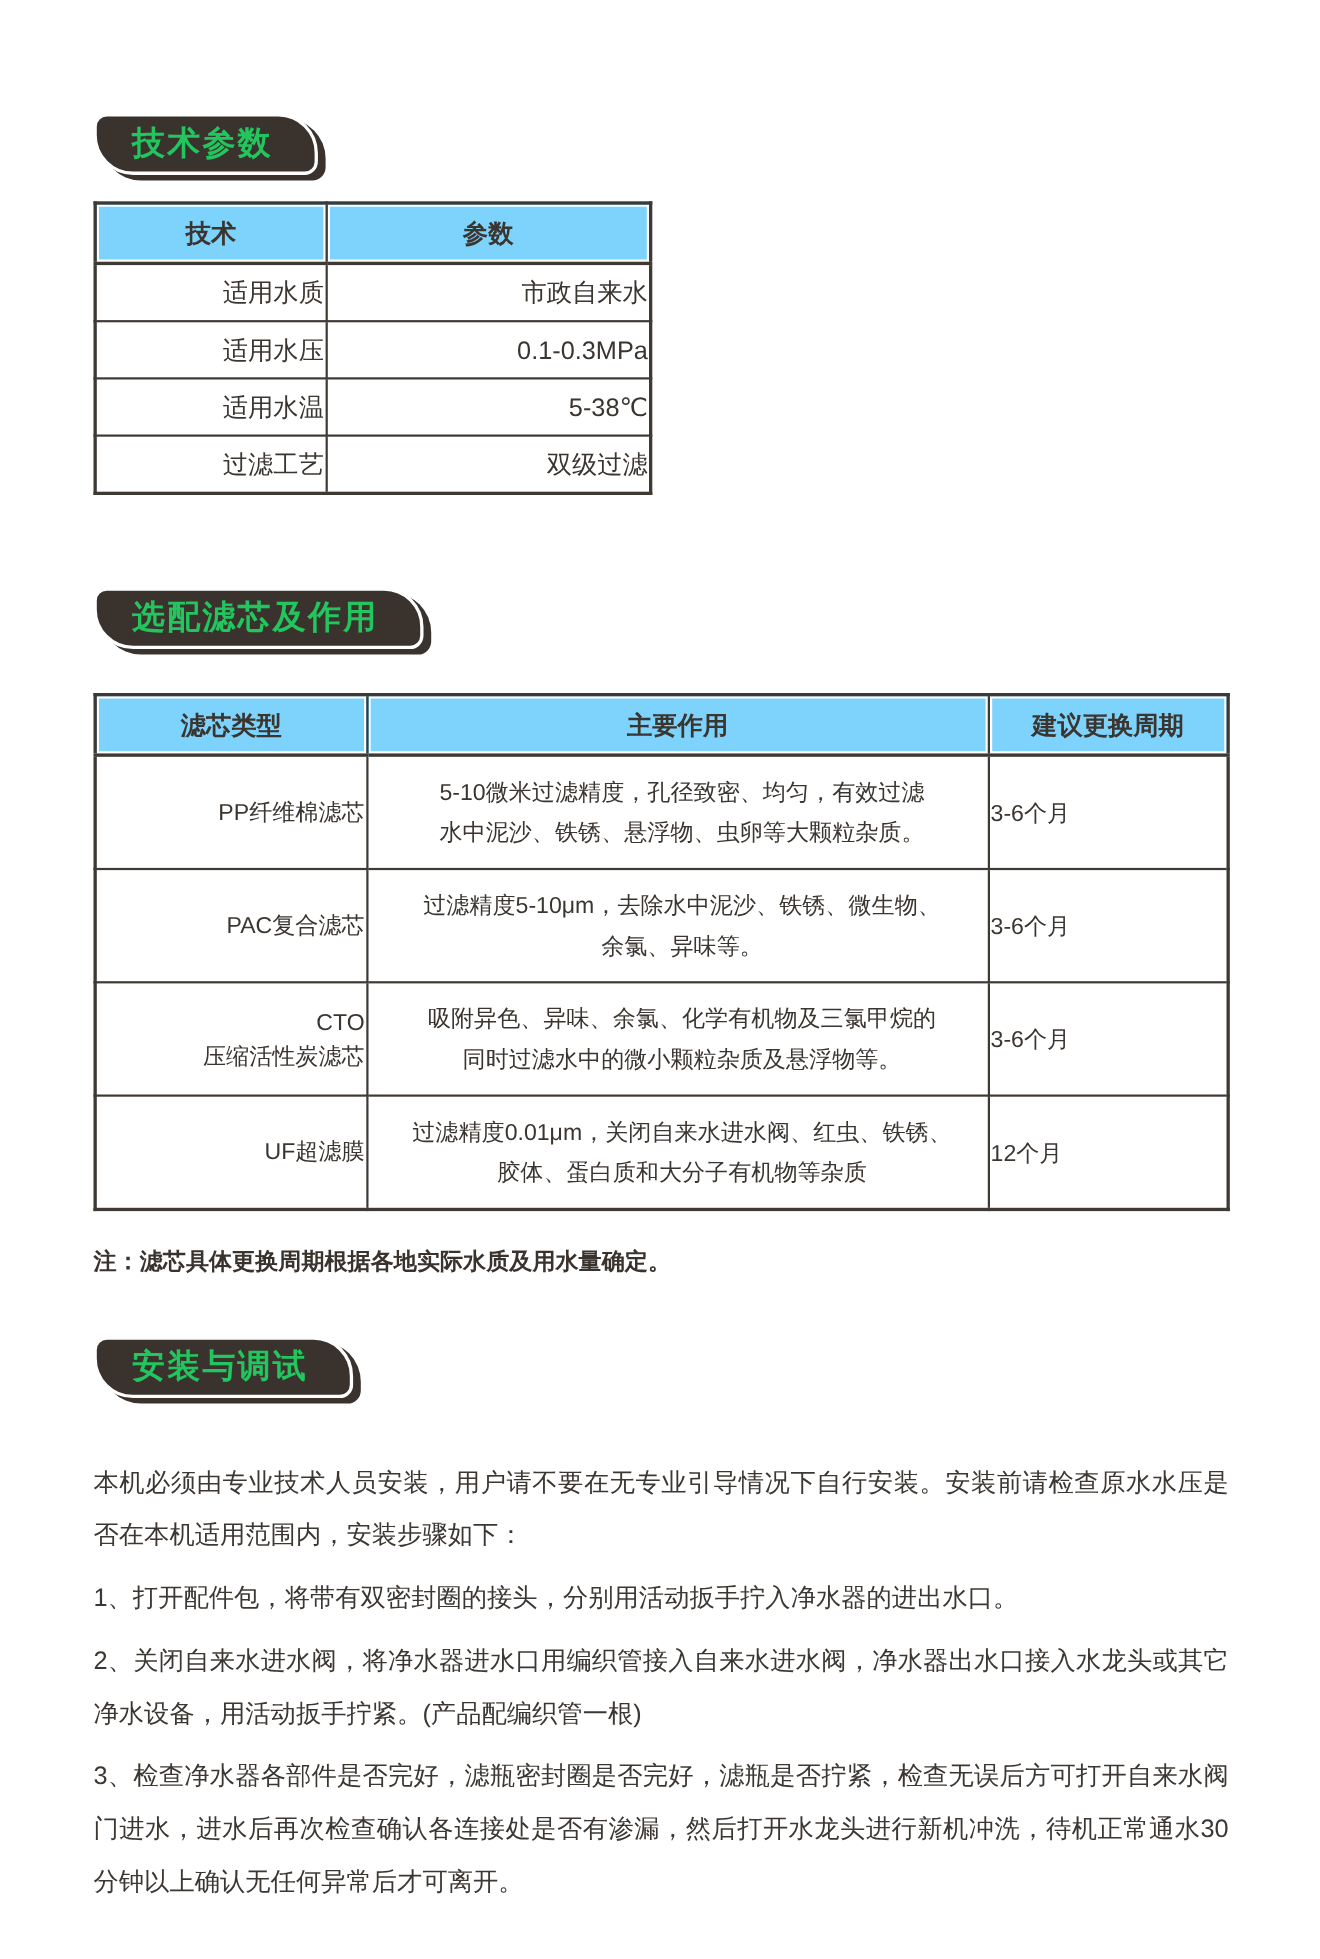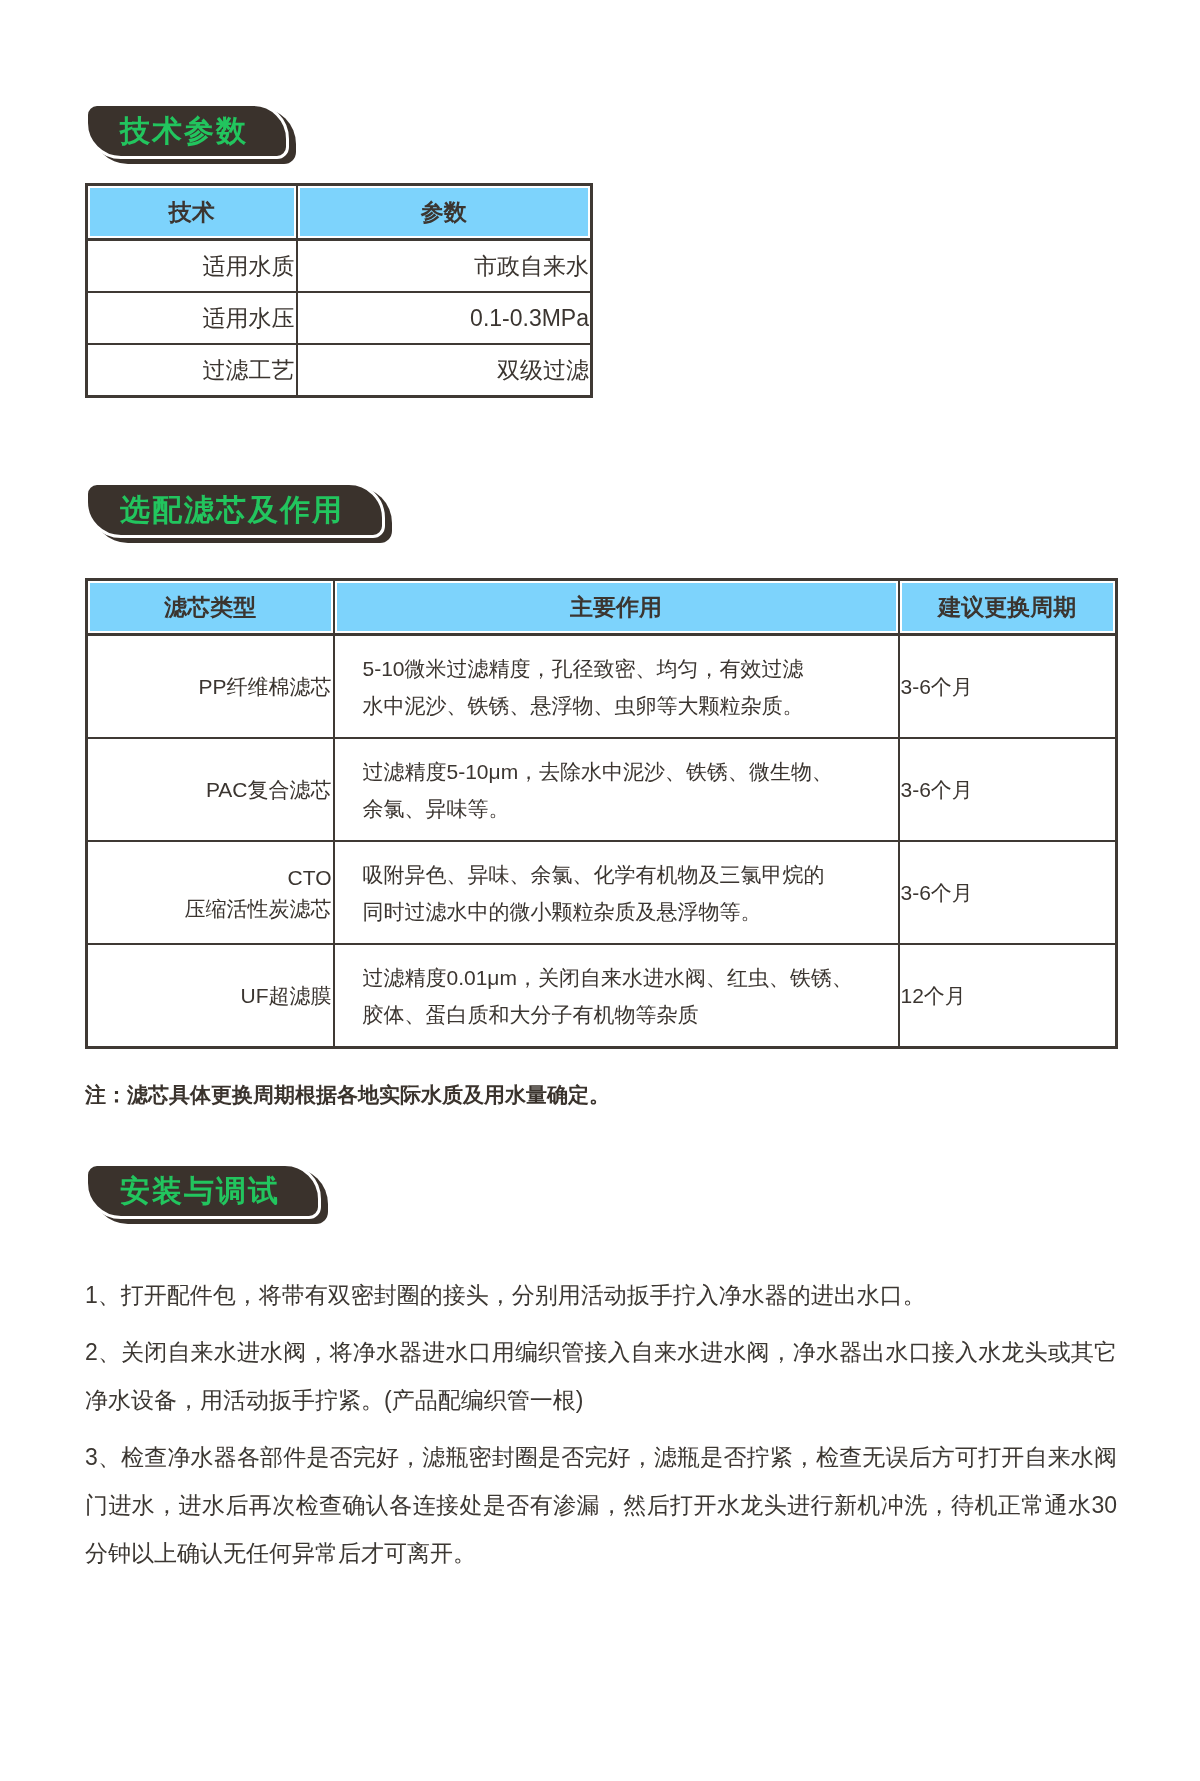--- a/index.html
+++ b/index.html
@@ -48,21 +48,21 @@
   .t1 col.c1 { width:210px; }
   .t1 col.c2 { width:295px; }
 
   .t2 { width:1030px; margin-top:40px;padding-left:12px; }
   .t2 th { height:50px; font-size:23px; }
   .t2 td { height:99px; font-size:21px; }
   .t2 col.c1 { width:247px; }
   .t2 col.c2 { width:565px; }
   .t2 col.c3 { width:218px; }
   .t2 td.type { text-align:right; white-space:pre-line; line-height:31px; }
-  .t2 td.func { text-align:left; padding:0 20px 0 28px; white-space:pre-line; line-height:37px; vertical-align:middle;margin-left:46px; }
+  .t2 td.func { text-align:center; padding:0 20px 0 28px; white-space:pre-line; line-height:37px; vertical-align:middle;margin-left:46px; }
   .t2 td.period { text-align:left; }
 
   .note {
     margin-top:32px;
     font-size:21px; font-weight:bold; color:#3a332d;
   }
 
   .install-text { margin-top:52px; width:1032px; }
   .install-text p {
     margin:0; font-size:23px; line-height:48px;
@@ -93,20 +93,24 @@
         </tr>
       </thead>
       <tbody>
         <tr>
           <td>适用水质</td>
           <td>市政自来水</td>
         </tr>
         <tr>
           <td>适用水压</td>
           <td>0.1-0.3MPa</td>
+        </tr>
+        <tr>
+          <td>适用水温</td>
+          <td>5-38℃</td>
         </tr>
         <tr>
           <td>过滤工艺</td>
           <td>双级过滤</td>
         </tr>
       </tbody>
     </table>
   </section>
 
   <section>
@@ -160,19 +164,20 @@
     <div class="note">注：滤芯具体更换周期根据各地实际水质及用水量确定。</div>
   </section>
 
   <section>
     <div class="tab tab3-wrap">
       <span class="tab-back"></span>
       <span class="tab-front">安装与调试</span>
     </div>
 
     <div class="install-text">
+      <p>本机必须由专业技术人员安装，用户请不要在无专业引导情况下自行安装。安装前请检查原水水压是否在本机适用范围内，安装步骤如下：</p>
       <p>1、打开配件包，将带有双密封圈的接头，分别用活动扳手拧入净水器的进出水口。</p>
       <p>2、关闭自来水进水阀，将净水器进水口用编织管接入自来水进水阀，净水器出水口接入水龙头或其它净水设备，用活动扳手拧紧。(产品配编织管一根)</p>
       <p>3、检查净水器各部件是否完好，滤瓶密封圈是否完好，滤瓶是否拧紧，检查无误后方可打开自来水阀门进水，进水后再次检查确认各连接处是否有渗漏，然后打开水龙头进行新机冲洗，待机正常通水30分钟以上确认无任何异常后才可离开。</p>
     </div>
   </section>
 
 </div>
 
 </body></html>

